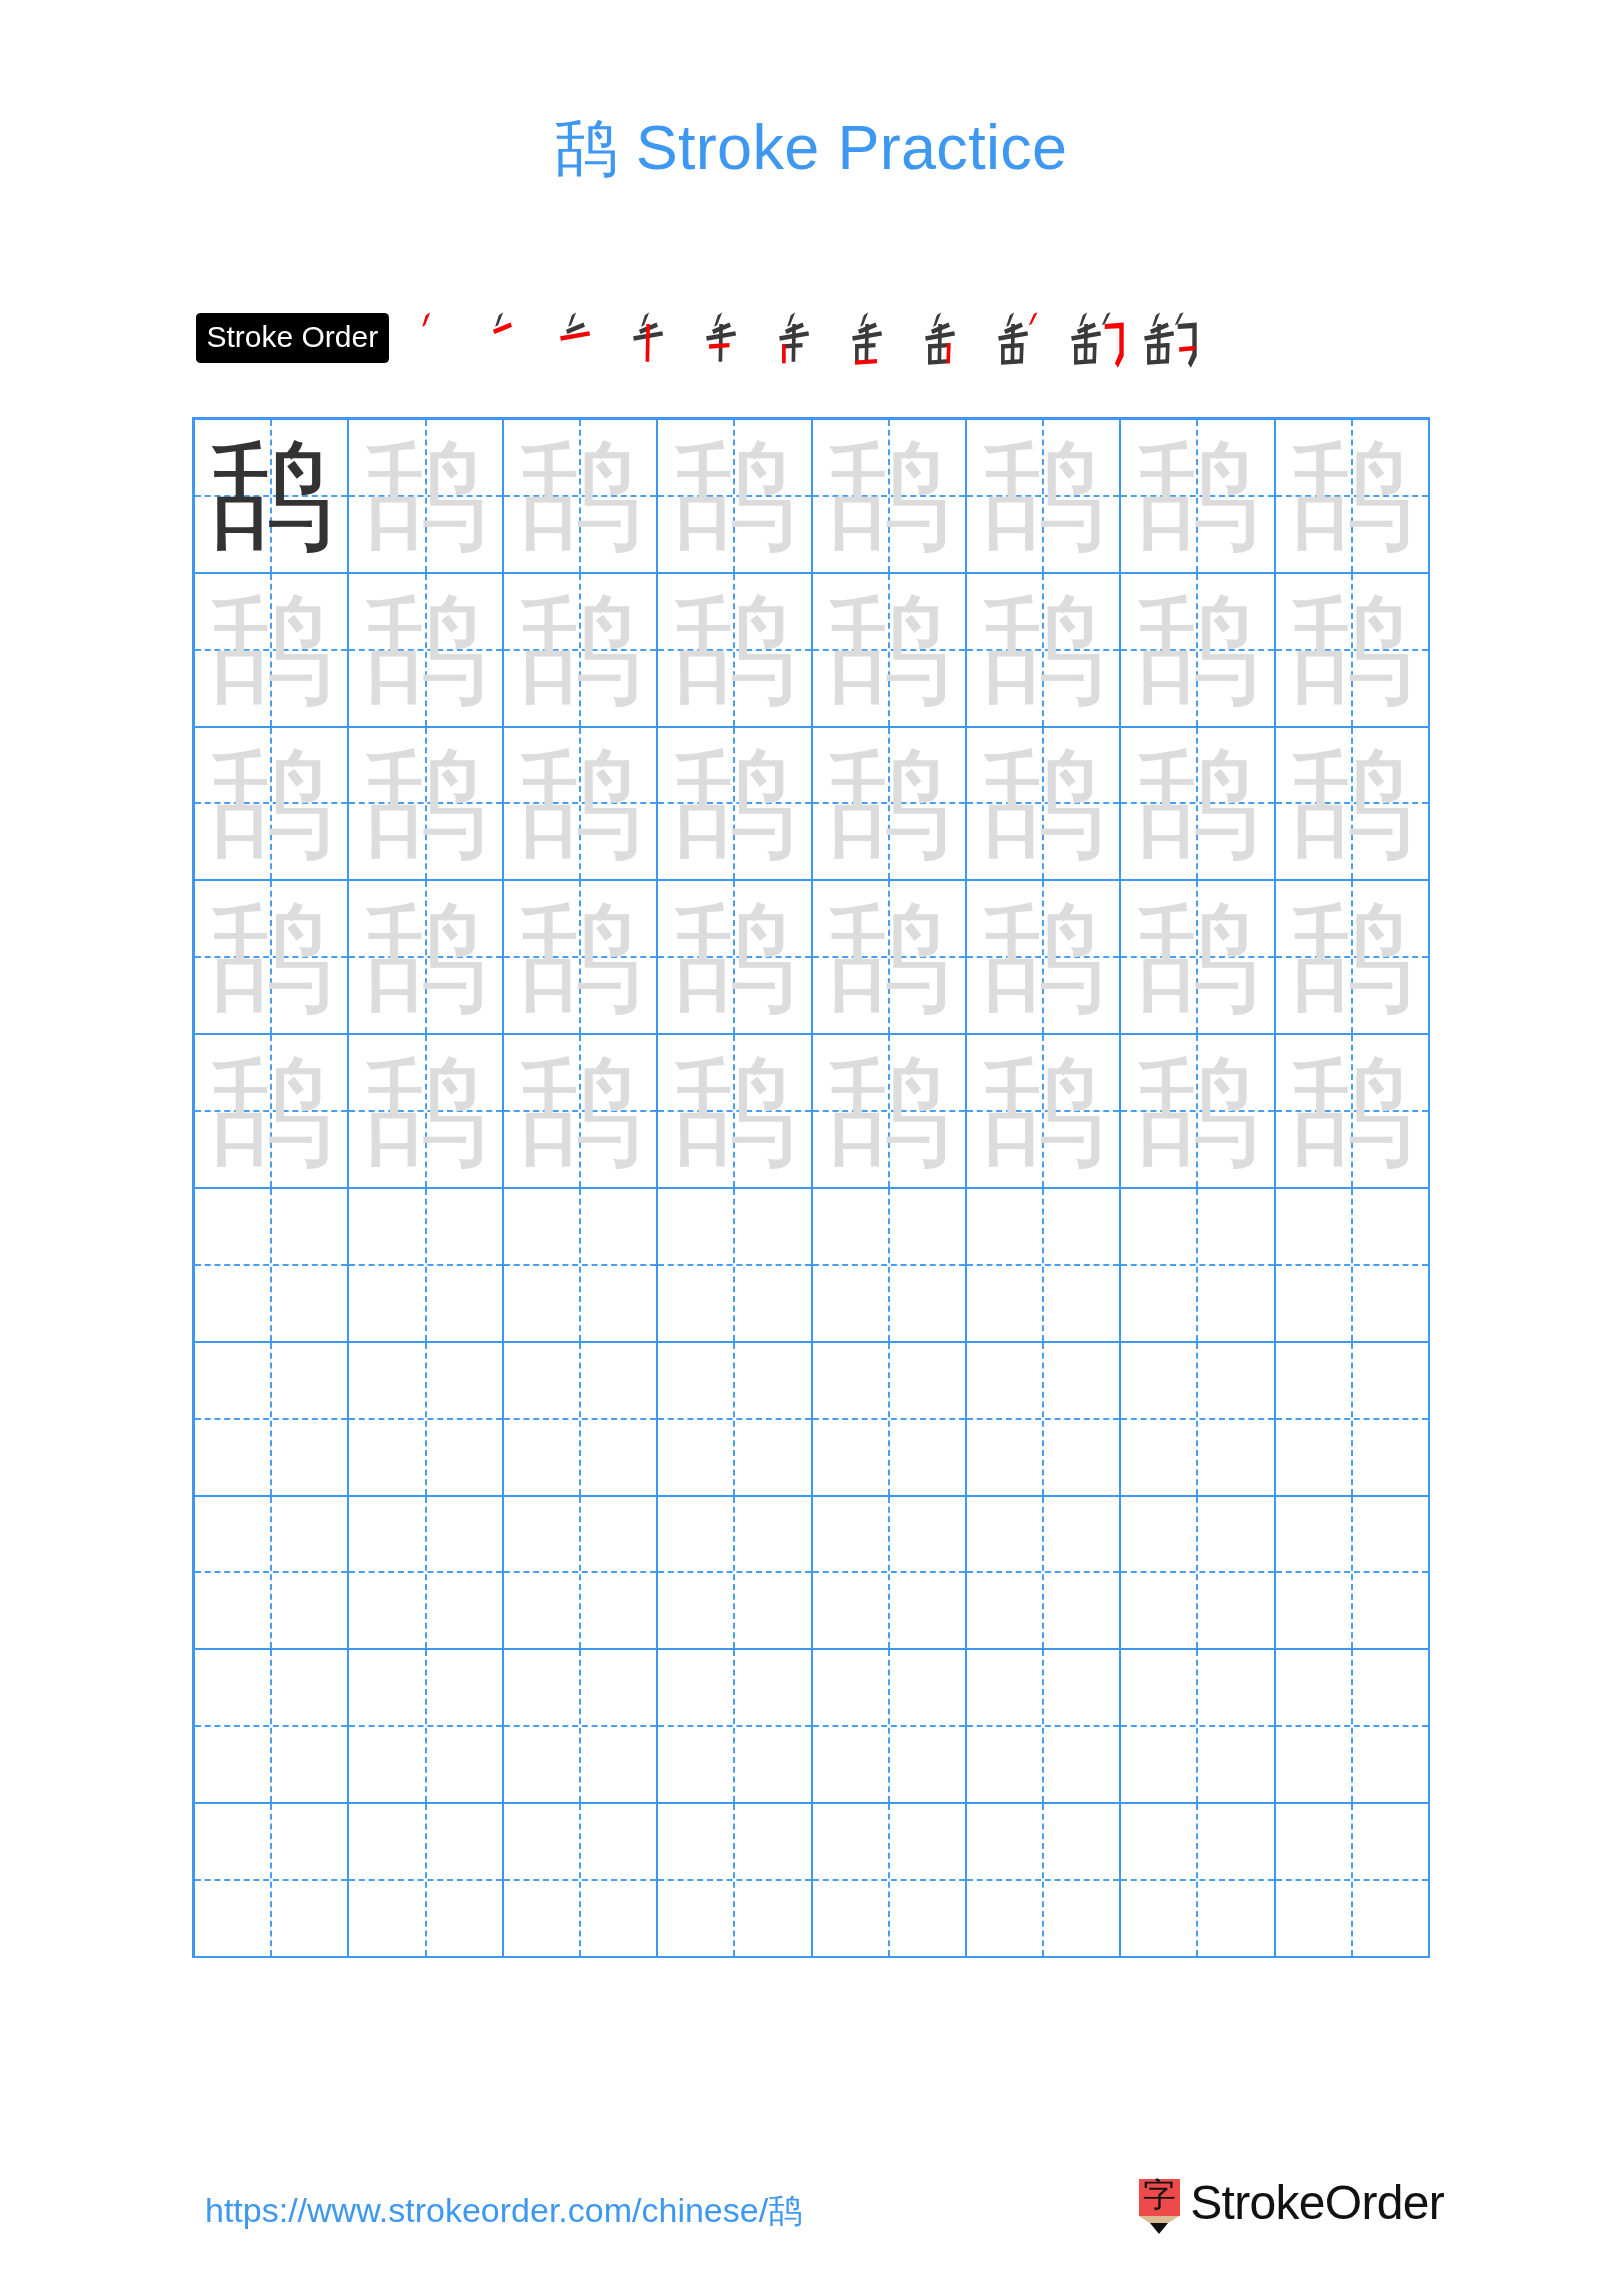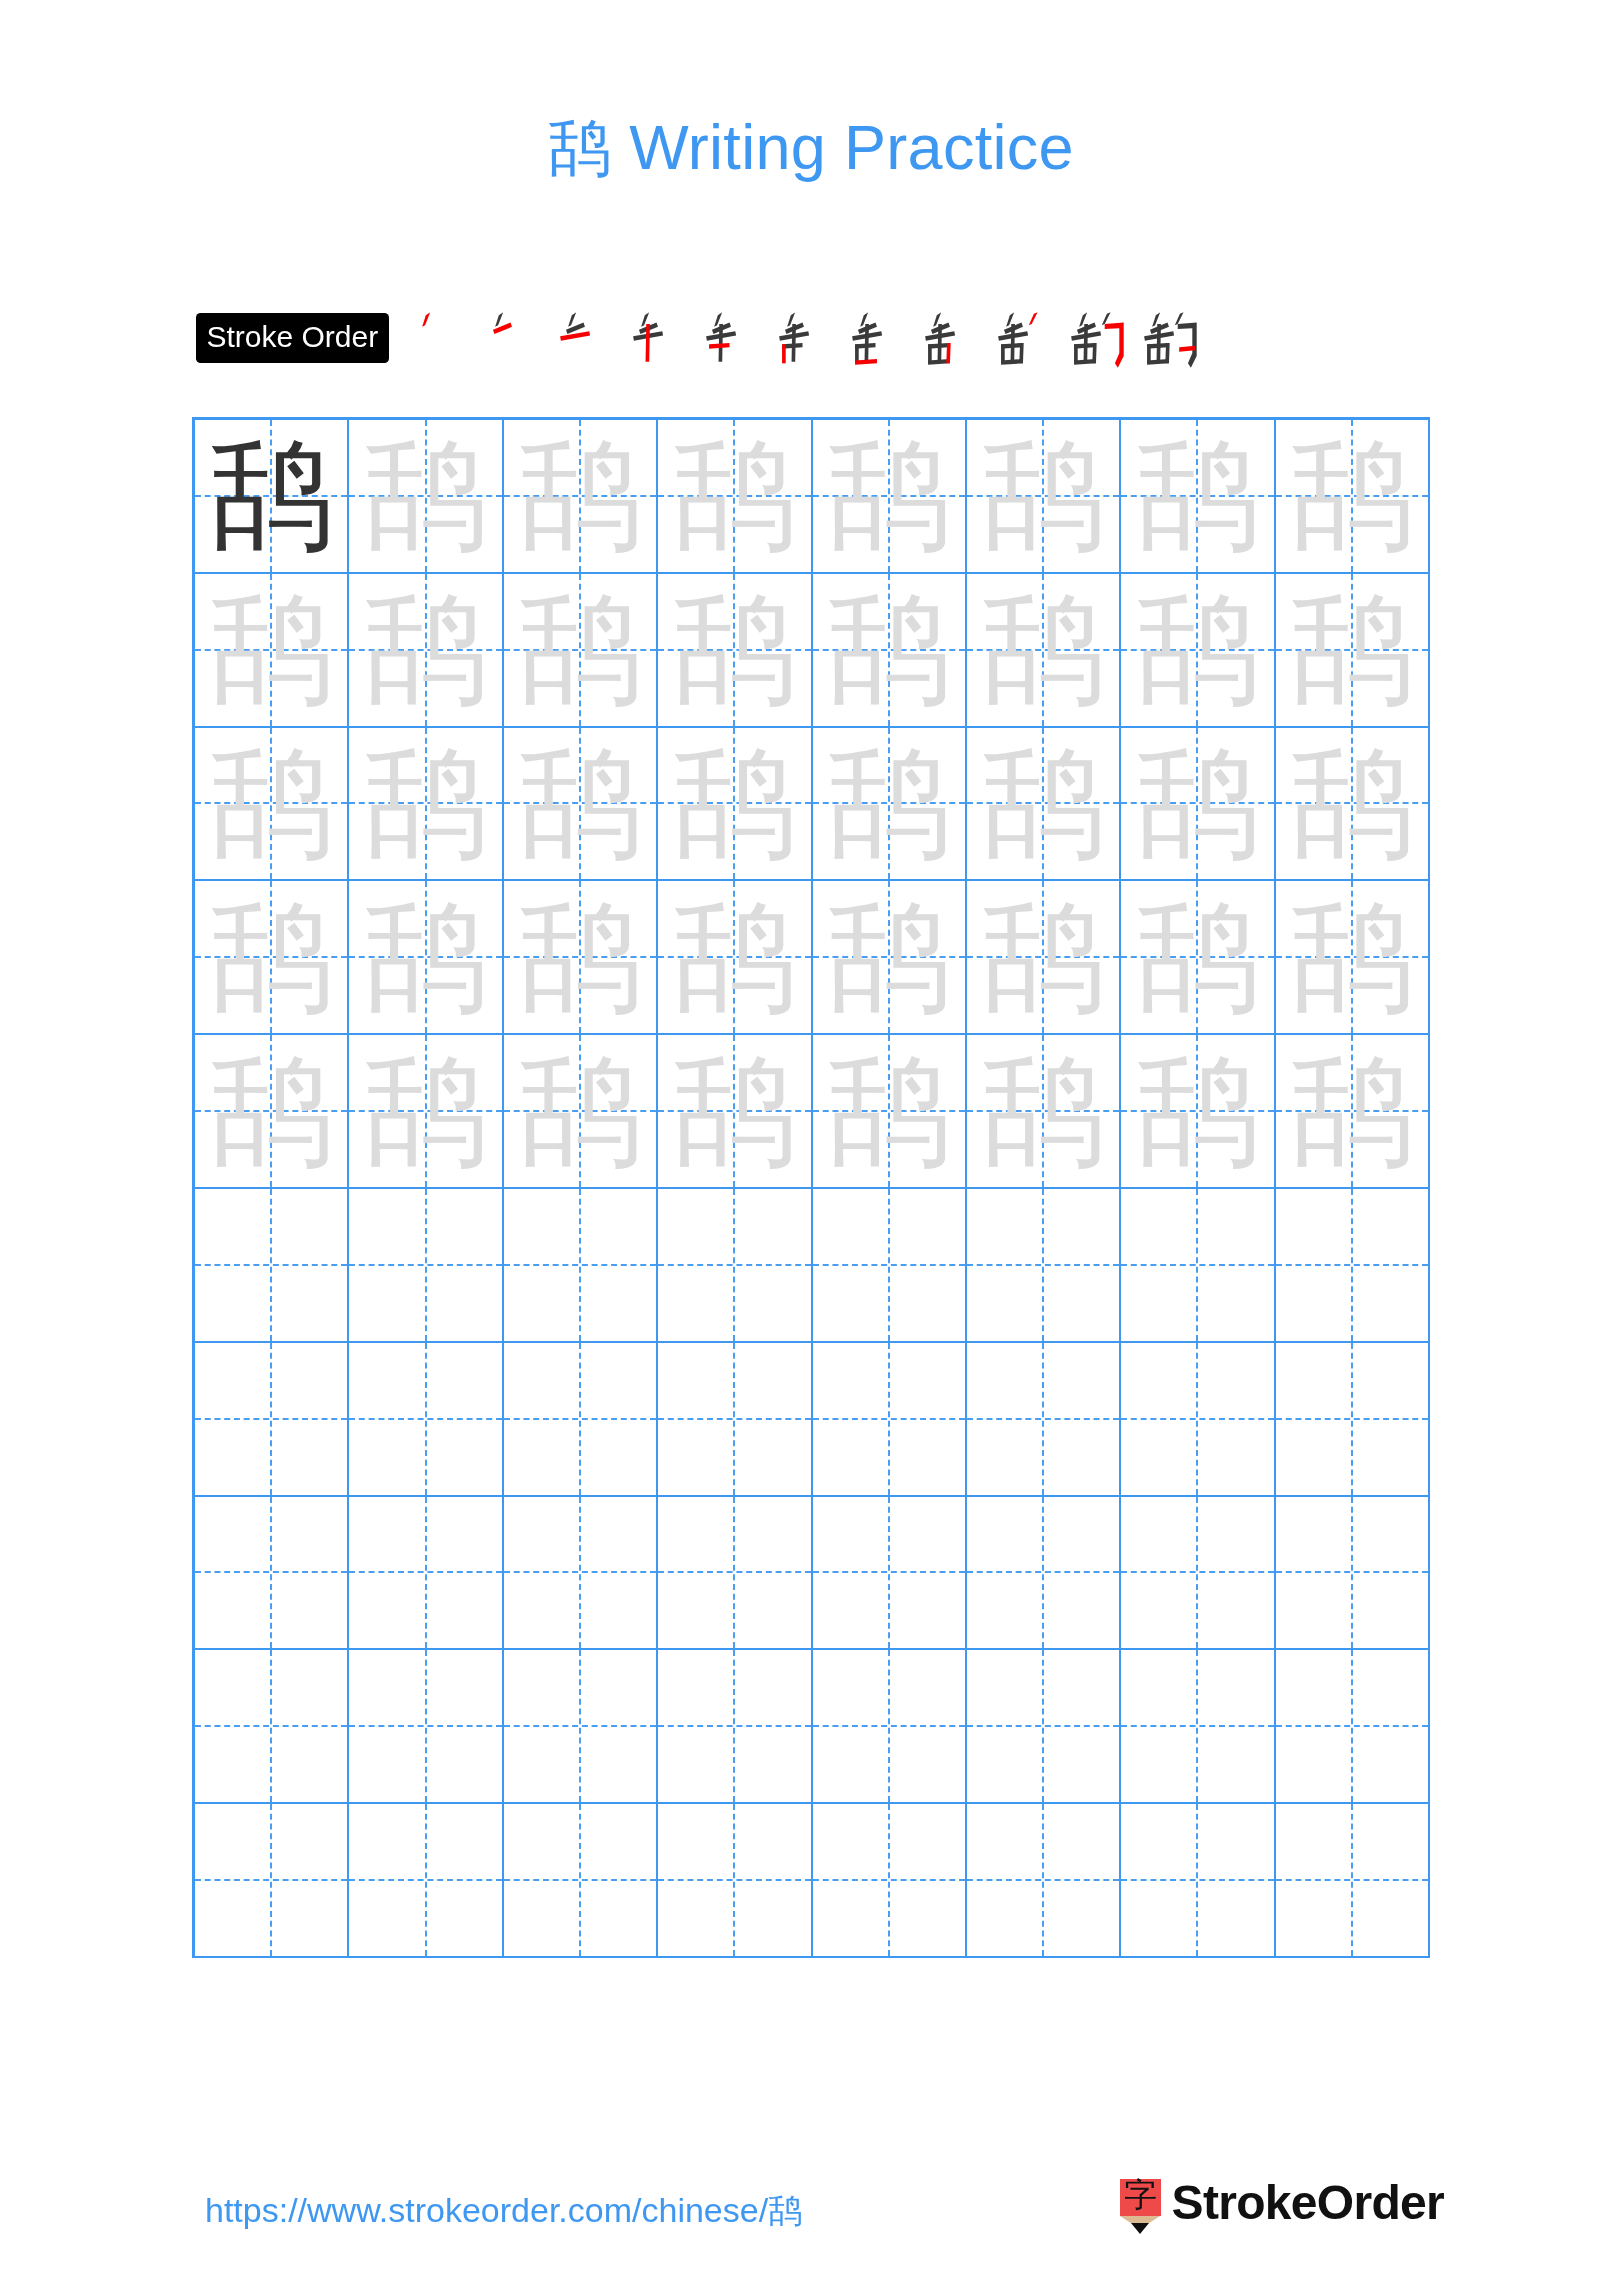--- a/index.html
+++ b/index.html
@@ -199,32 +199,32 @@
     left: 11px;
     top: 44px;
     width: 0;
     height: 0;
     border-left: 9.2px solid transparent;
     border-right: 9.2px solid transparent;
     border-top: 11px solid #101010;
   }
   .brand-name {
     font-size: 48px;
-    font-weight: bold;
+    font-weight: normal;
     color: #111111;
     letter-spacing: -0.7px;
     white-space: nowrap;
     line-height: 1;
     padding-bottom: 7.9px;
   }
 </style>
 </head>
 <body>
 
-<div class="page-title">鸹 Writing Practice</div>
+<div class="page-title">鸹 Stroke Practice</div>
 
 <div class="stroke-order-row">
   <div class="stroke-order-badge">Stroke Order</div>
   <div class="stroke-steps" id="stroke-steps">
       <div class="stroke-step">
         <svg viewBox="0 0 100 100">
           <path d="M40 14 L33 32 L29 34 L34 18 Z" class="st-new"></path>
         </svg>
       </div>
       <div class="stroke-step">

